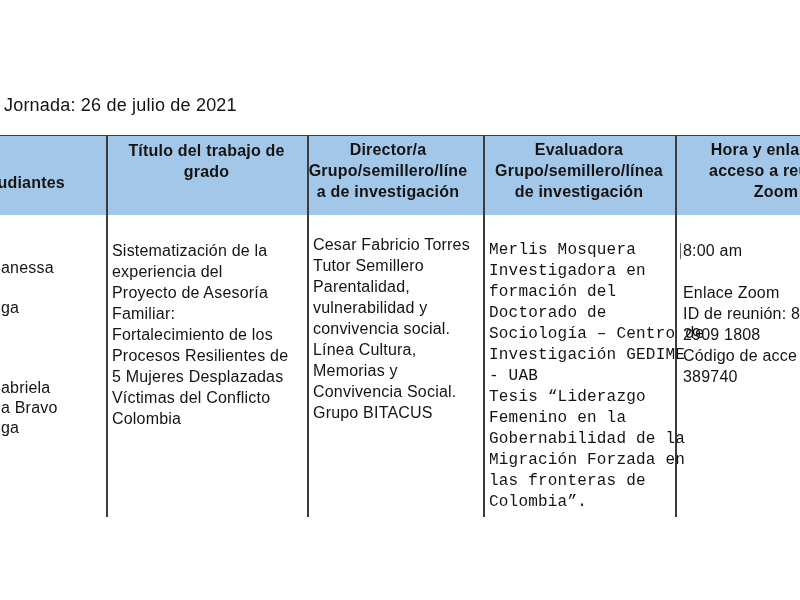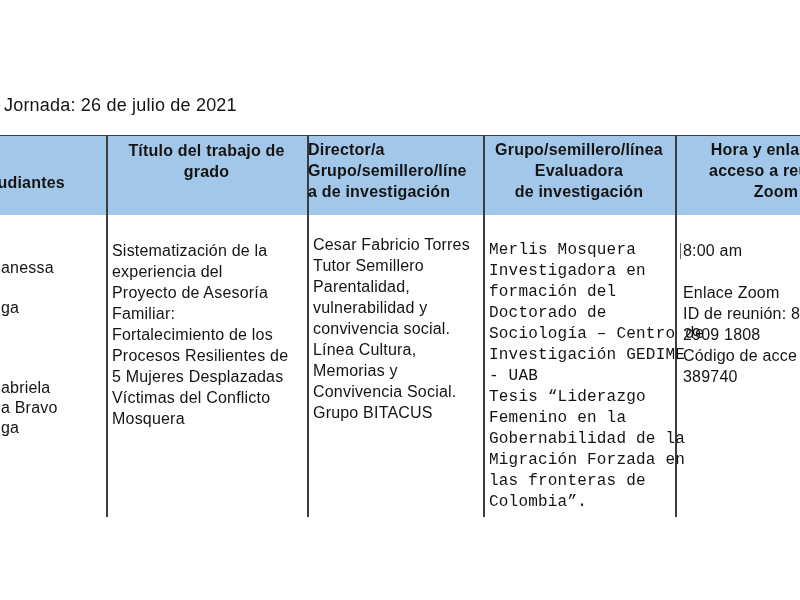--- a/index.html
+++ b/index.html
@@ -16,21 +16,21 @@
   }
   
   .tbl-top-border{left:0;top:135px;width:800px;height:1.5px;background:var(--border,#3c3c3c);}
   .hdr-bg{left:0;top:136px;width:800px;height:79px;background:var(--header-bg,#a3c7e8);}
   .vline{top:135px;height:382px;width:1.5px;background:var(--border,#3c3c3c);}
   .v1{left:106px;} .v2{left:307px;} .v3{left:483px;} .v4{left:675px;}
   
   .hcell{font-size:16px;font-weight:bold;line-height:21px;letter-spacing:0.2px;}
   .h-est{left:-28px;top:172px;white-space:pre;}
   .h-tit{left:107px;top:140px;width:199px;text-align:center;}
-  .h-dir{left:308px;top:139px;width:160px;}
+  .h-dir{left:308px;top:139px;width:160px;text-align:center;}
   .h-eva{left:484px;top:139px;width:190px;text-align:center;}
   .h-hor{left:676px;top:139px;width:200px;text-align:center;}
   
   .bcell{font-size:16px;line-height:21px;letter-spacing:0.2px;}
   .b-est{left:1px;top:238px;line-height:20px;white-space:pre;}
   .b-tit{left:112px;top:240px;width:200px;}
   .b-dir{left:313px;top:234px;width:175px;}
   .b-eva{left:489px;top:240px;width:190px;font-family:Liberation Mono, monospace;}
   .b-hor{left:683px;top:240px;width:220px;white-space:pre;}
   .ln{white-space:pre;}
@@ -56,41 +56,41 @@
     <div class="abs hcell h-tit">
         <div class="ln">Título del trabajo de</div>
         <div class="ln">grado</div>
       </div>
     <div class="abs hcell h-dir">
         <div class="ln">Director/a</div>
         <div class="ln">Grupo/semillero/líne</div>
         <div class="ln">a de investigación</div>
       </div>
     <div class="abs hcell h-eva">
+        <div class="ln">Evaluadora</div>
         <div class="ln">Grupo/semillero/línea</div>
-        <div class="ln">Evaluadora</div>
         <div class="ln">de investigación</div>
       </div>
     <div class="abs hcell h-hor">
         <div class="ln">Hora y enlace de</div>
         <div class="ln">acceso a reunión</div>
         <div class="ln">Zoom</div>
       </div>
 
     <div class="abs bcell b-est"><div class="ln">&nbsp;</div><div class="ln">anessa</div><div class="ln">&nbsp;</div><div class="ln">ga</div><div class="ln">&nbsp;</div><div class="ln">&nbsp;</div><div class="ln">&nbsp;</div><div class="ln">abriela</div><div class="ln">a Bravo</div><div class="ln">ga</div></div>
     <div class="abs bcell b-tit">
         <div class="ln">Sistematización de la</div>
         <div class="ln">experiencia del</div>
         <div class="ln">Proyecto de Asesoría</div>
         <div class="ln">Familiar:</div>
         <div class="ln">Fortalecimiento de los</div>
         <div class="ln">Procesos Resilientes de</div>
         <div class="ln">5 Mujeres Desplazadas</div>
         <div class="ln">Víctimas del Conflicto</div>
-        <div class="ln">Mosquera</div>
+        <div class="ln">Colombia</div>
       </div>
     <div class="abs bcell b-dir">
         <div class="ln">Cesar Fabricio Torres</div>
         <div class="ln">Tutor Semillero</div>
         <div class="ln">Parentalidad,</div>
         <div class="ln">vulnerabilidad y</div>
         <div class="ln">convivencia social.</div>
         <div class="ln">Línea Cultura,</div>
         <div class="ln">Memorias y</div>
         <div class="ln">Convivencia Social.</div>

